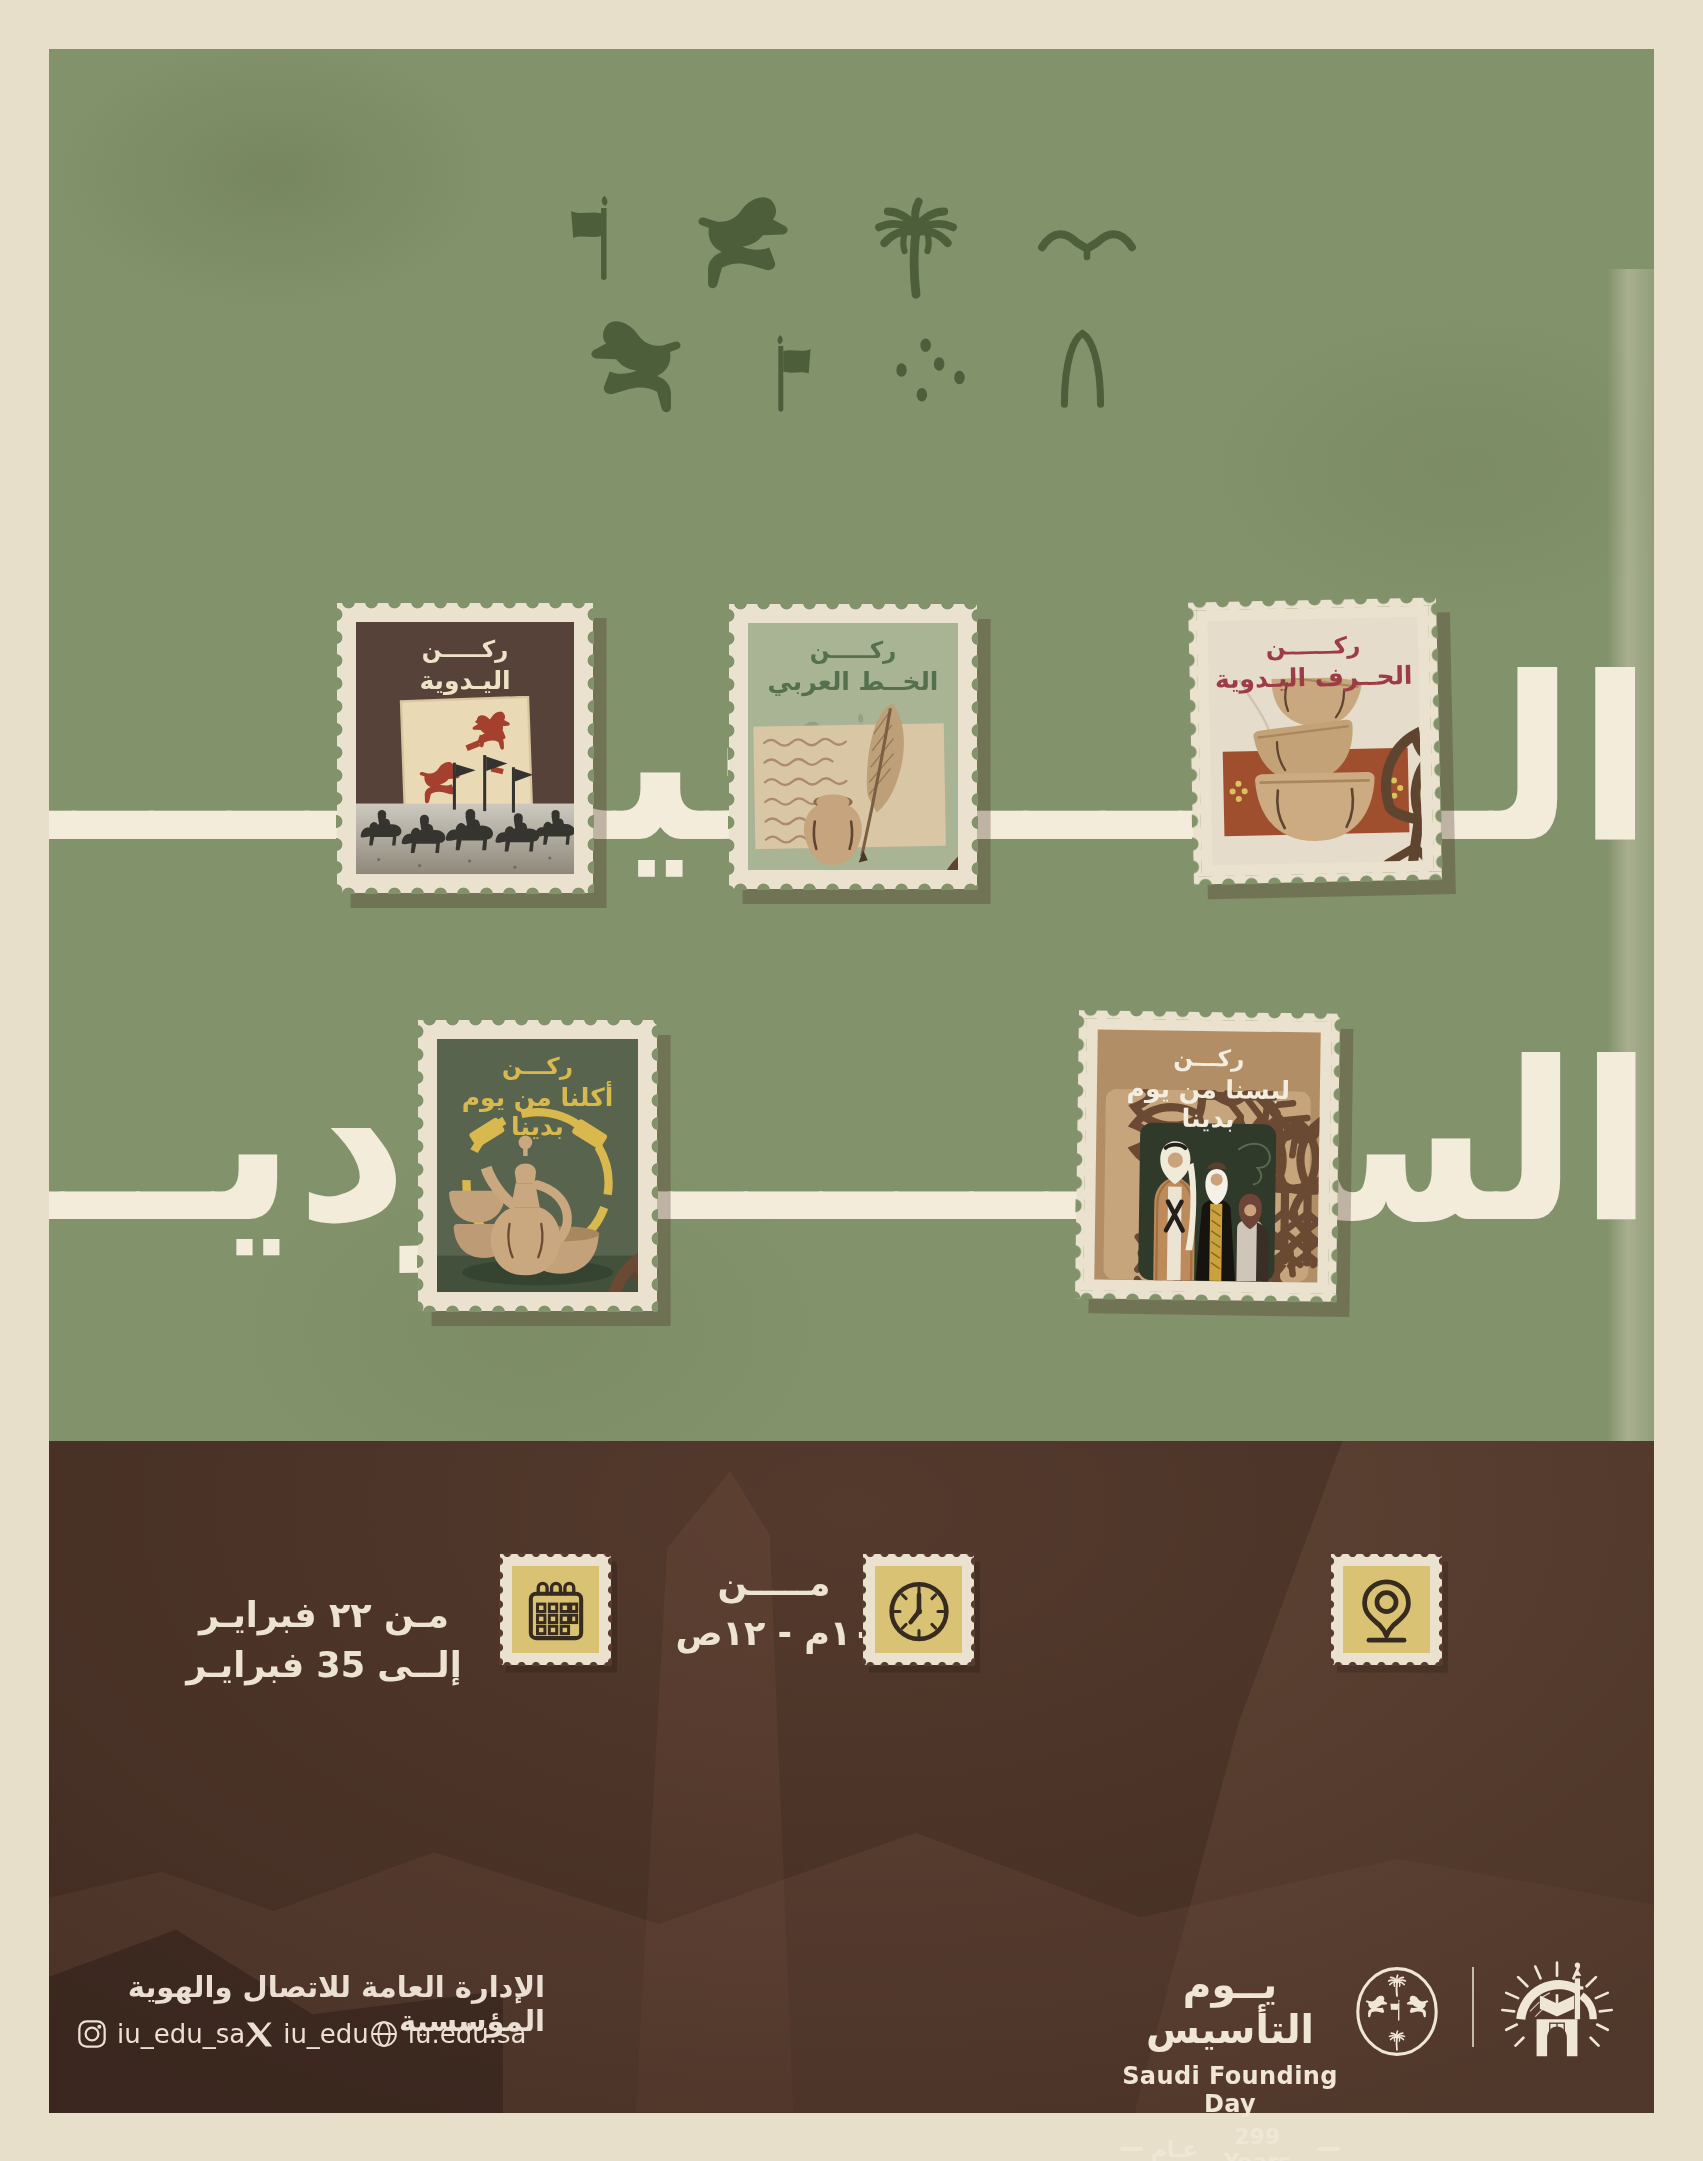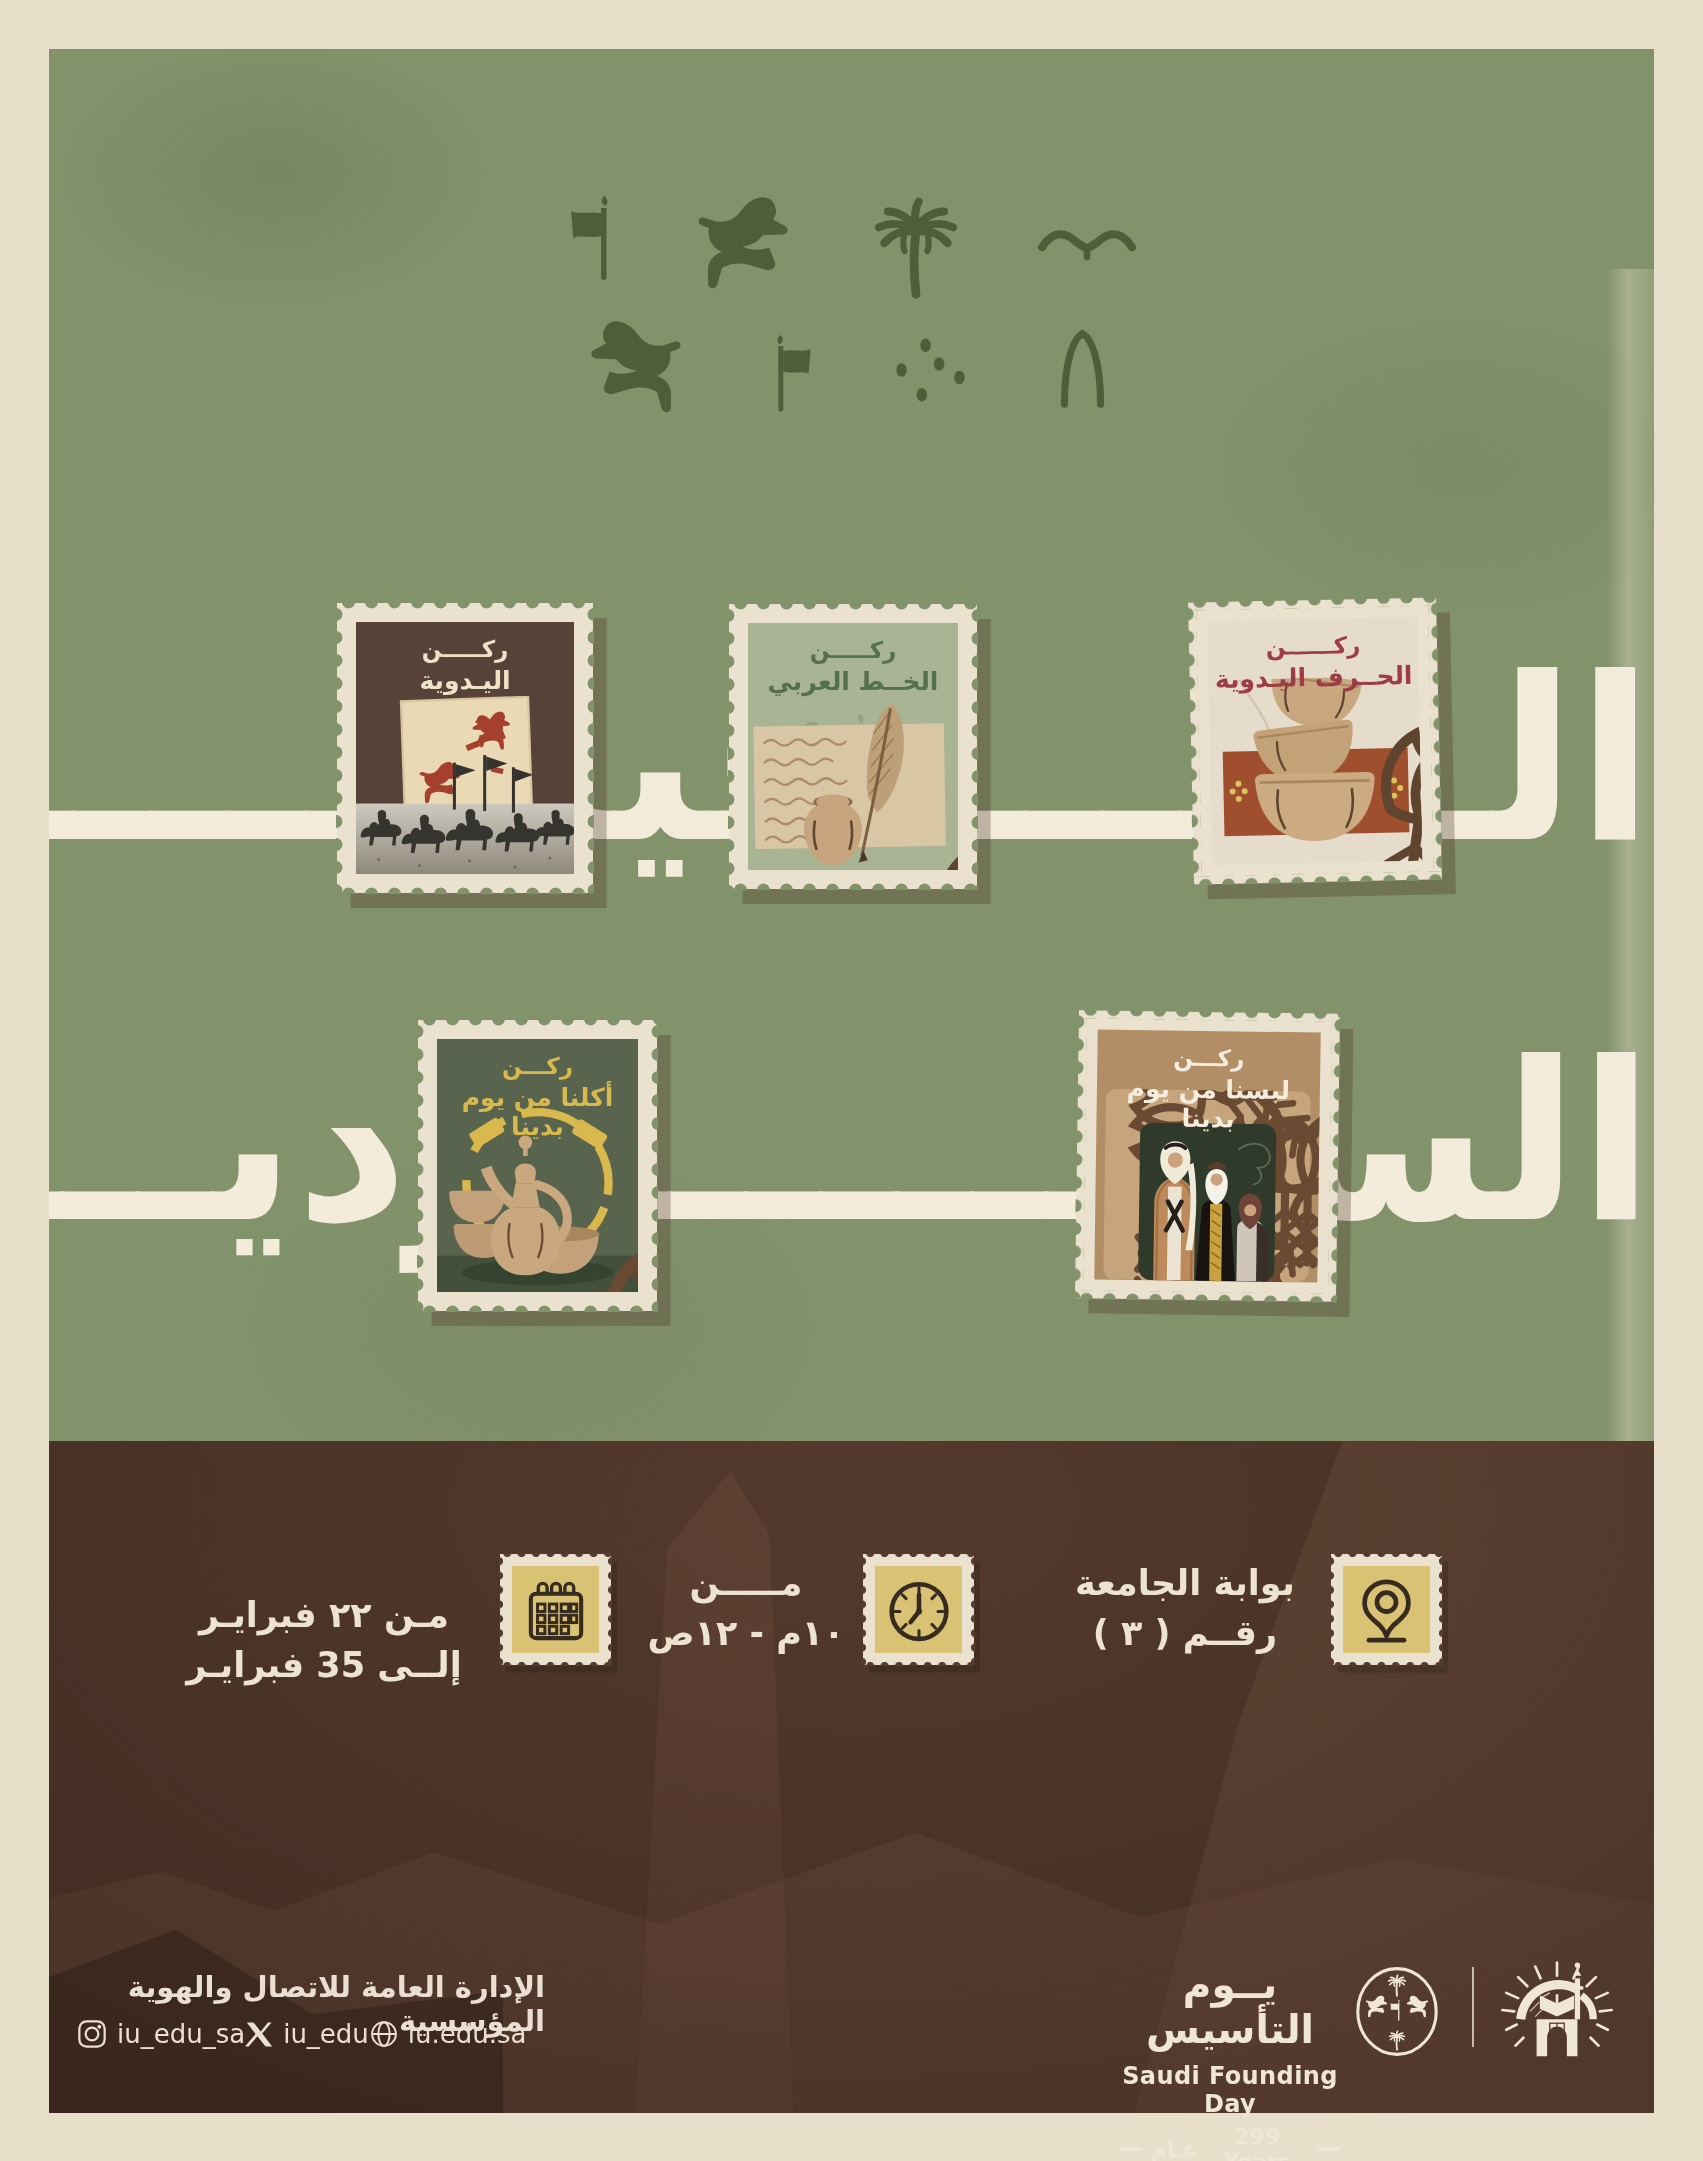--- a/index.html
+++ b/index.html
@@ -68,21 +68,21 @@
       clip-path:polygon(0 42%,28% 22%,58% 58%,100% 48%,100% 100%,0 100%);}
   .brown::after{content:"";position:absolute;inset:0;
       background:radial-gradient(1211px 681px at 50% 10%, rgba(0,0,0,0), rgba(32,18,12,.35) 100%);}
   
   .mini{position:absolute;width:111px;height:111px;background:#eae2cf;--bite:#563c30;--pr:4.5px;--ps:14.4px;
         box-shadow:6px 7.6px 0 rgba(0,0,0,.15);z-index:2;}
   .miny{position:absolute;inset:12px;background:#d9c274;display:flex;align-items:center;justify-content:center;color:#372b20;}
   .dtext{position:absolute;z-index:2;color:#ece3d0;font-weight:bold;font-size:35px;line-height:50px;
          text-align:center;direction:rtl;}
   #loc-text{left:1060px;top:1558px;width:250px;}
-  #time-text{left:644px;top:1558px;width:204px;}
+  #time-text{left:672px;top:1558px;width:204px;}
   #date-text{left:163px;top:1558px;width:322px;margin-top:32px;}
   
   .dept{position:absolute;left:76px;top:1970px;width:469px;color:#eadfd2;font-size:29px;font-weight:bold;
         direction:rtl;text-align:right;z-index:2;}
   .socials{position:absolute;left:76px;top:2018px;display:flex;align-items:center;color:#eadfd2;
         font-size:26px;z-index:2;}
   .soc{display:flex;align-items:center;gap:9px;}
   .fd-text{position:absolute;left:1120px;top:1962px;width:220px;text-align:center;color:#efe6d6;z-index:2;}
   .fd-ar{font-size:39px;font-weight:bold;direction:rtl;}
   .fd-en{font-size:24px;font-weight:bold;margin-top:10px;letter-spacing:0.4px;}
@@ -501,24 +501,20 @@
     </div>
   </div>
 
   <div class="brown">
     <div class="bshape b1"></div>
     <div class="bshape b2"></div>
     <div class="bshape b3"></div>
     <div class="bshape b4"></div>
   </div>
 
-  <div class="dtext" id="loc-text">
-    <div>بوابة الجامعة</div>
-    <div>رقــم ( ٣ )</div>
-  </div>
   <div class="mini" style="left:1331px;top:1554px">
     <div class="miny">
       <svg width="73" height="73" viewBox="0 0 96 96">
           <use href="#i-pin" width="96" height="96"></use>
         </svg>
     </div>
     <span class="perf pt"></span>
       <span class="perf pb"></span>
       <span class="perf pl"></span>
       <span class="perf pr"></span>

